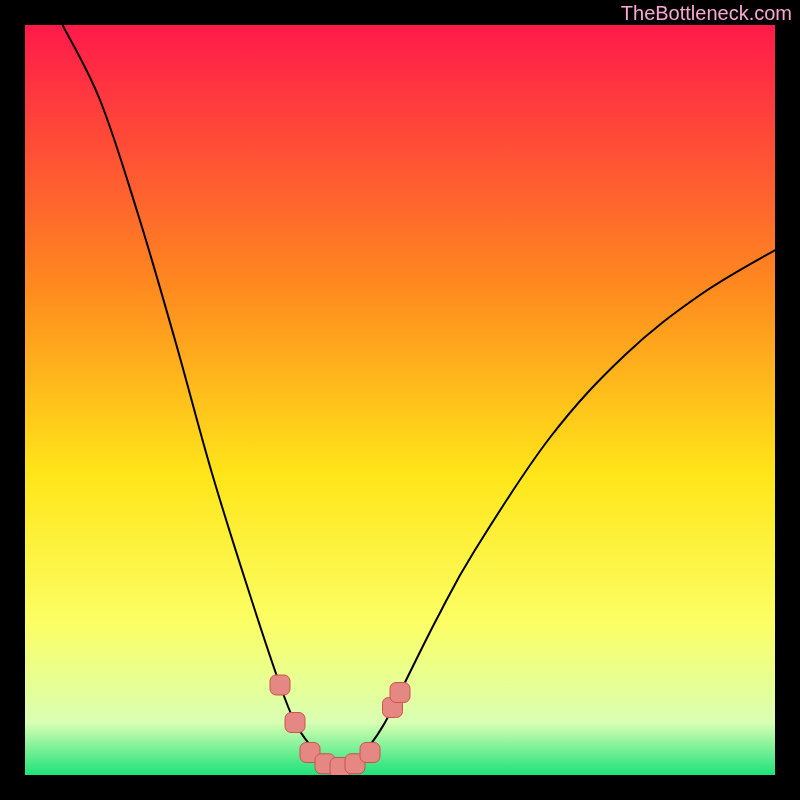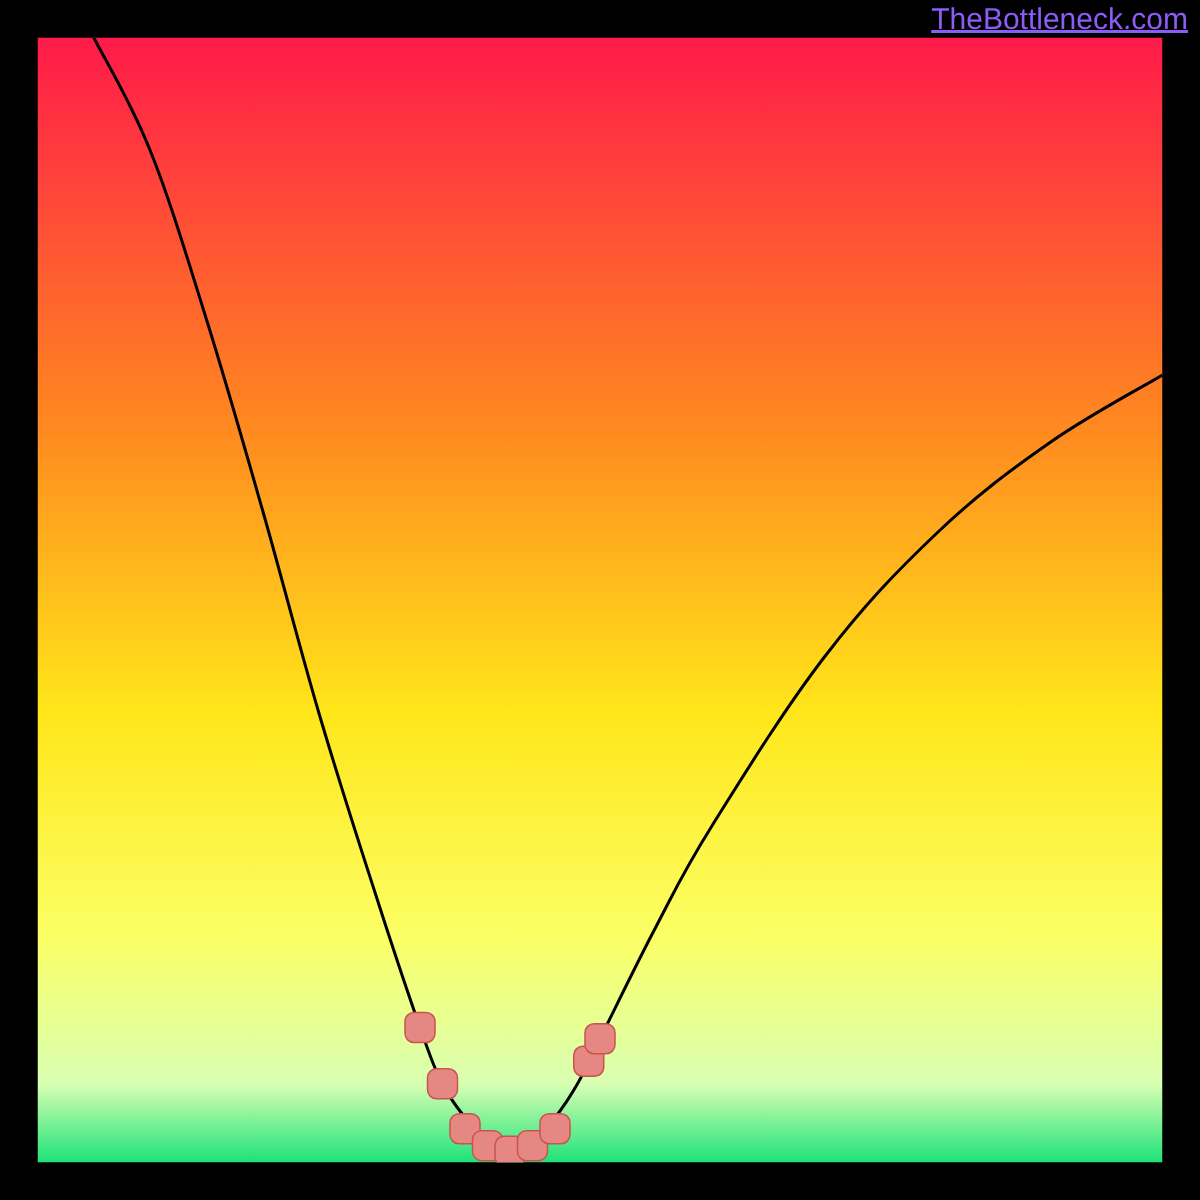--- a/index.html
+++ b/index.html
@@ -14,26 +14,25 @@
   .outer {
     width: 800px;
     height: 800px;
     background: #000;
     position: relative;
   }
   .watermark {
     position: absolute;
     top: 2px;
     right: 8px;
-    color: #8b5cf6;
+    color: #f9a8d4;
     font-size: 20px;
     font-weight: 500;
     z-index: 10;
     font-family: Arial, sans-serif;
-    text-decoration: underline;
   }
   .plot-holder {
     position: absolute;
     left: 25px;
     top: 25px;
     width: 750px;
     height: 750px;
   }
   svg { display: block; }
 </style>

